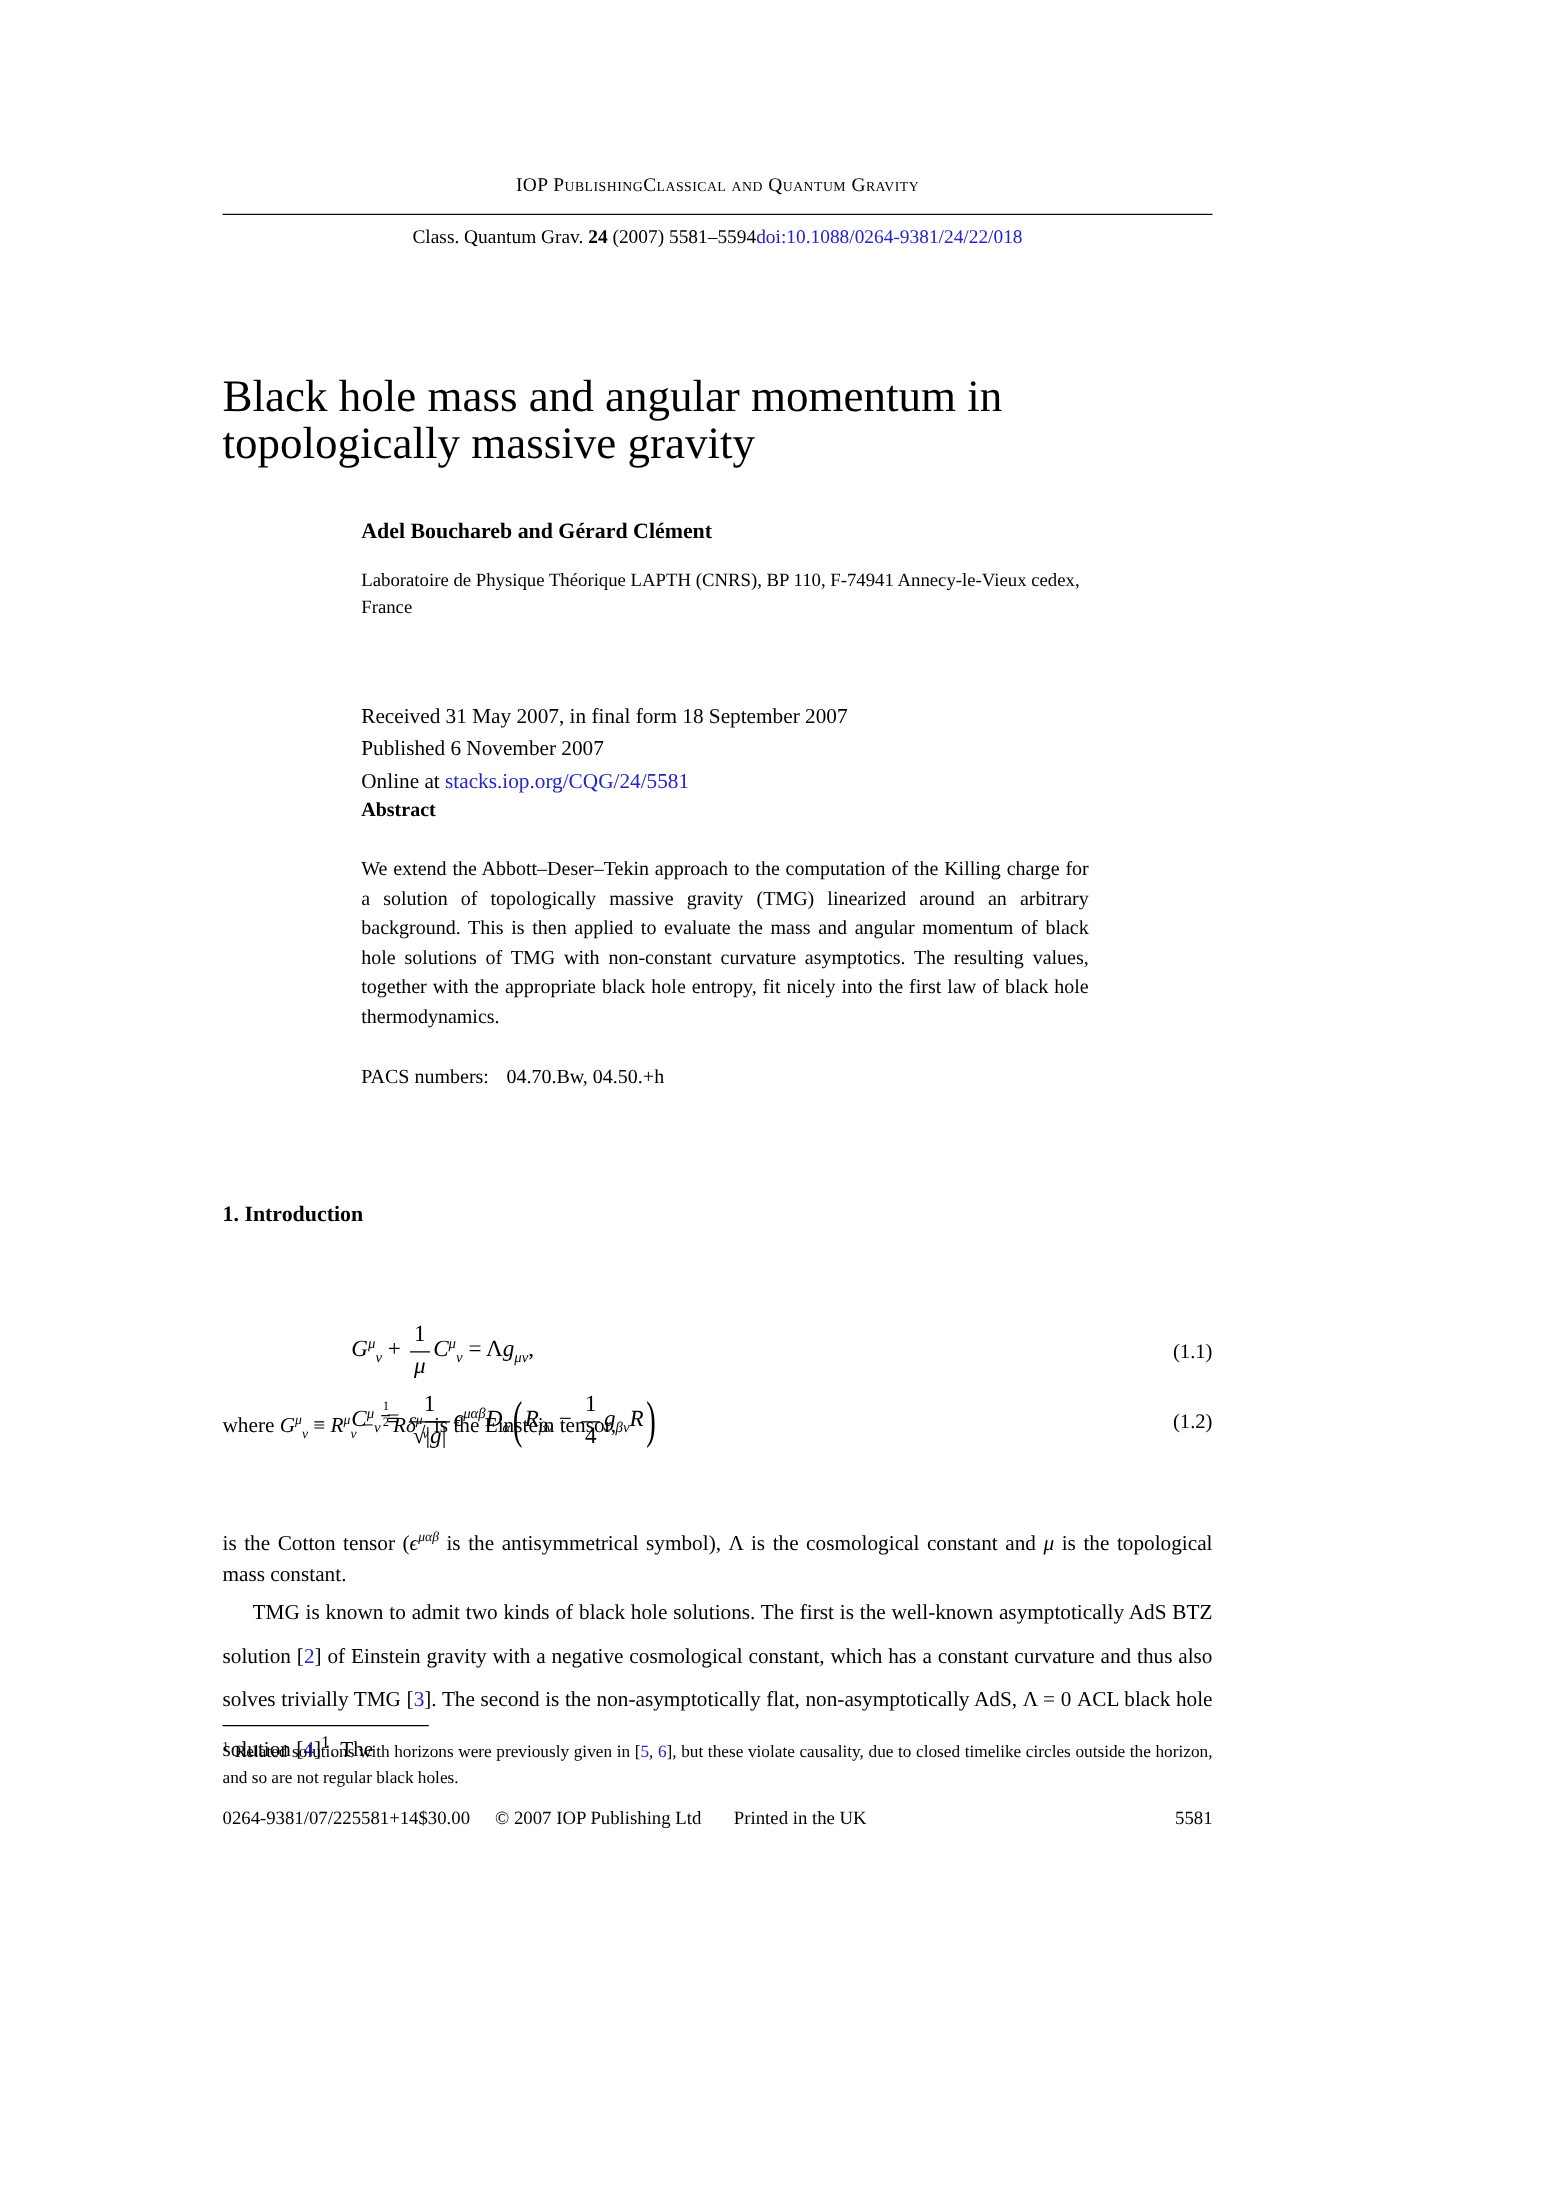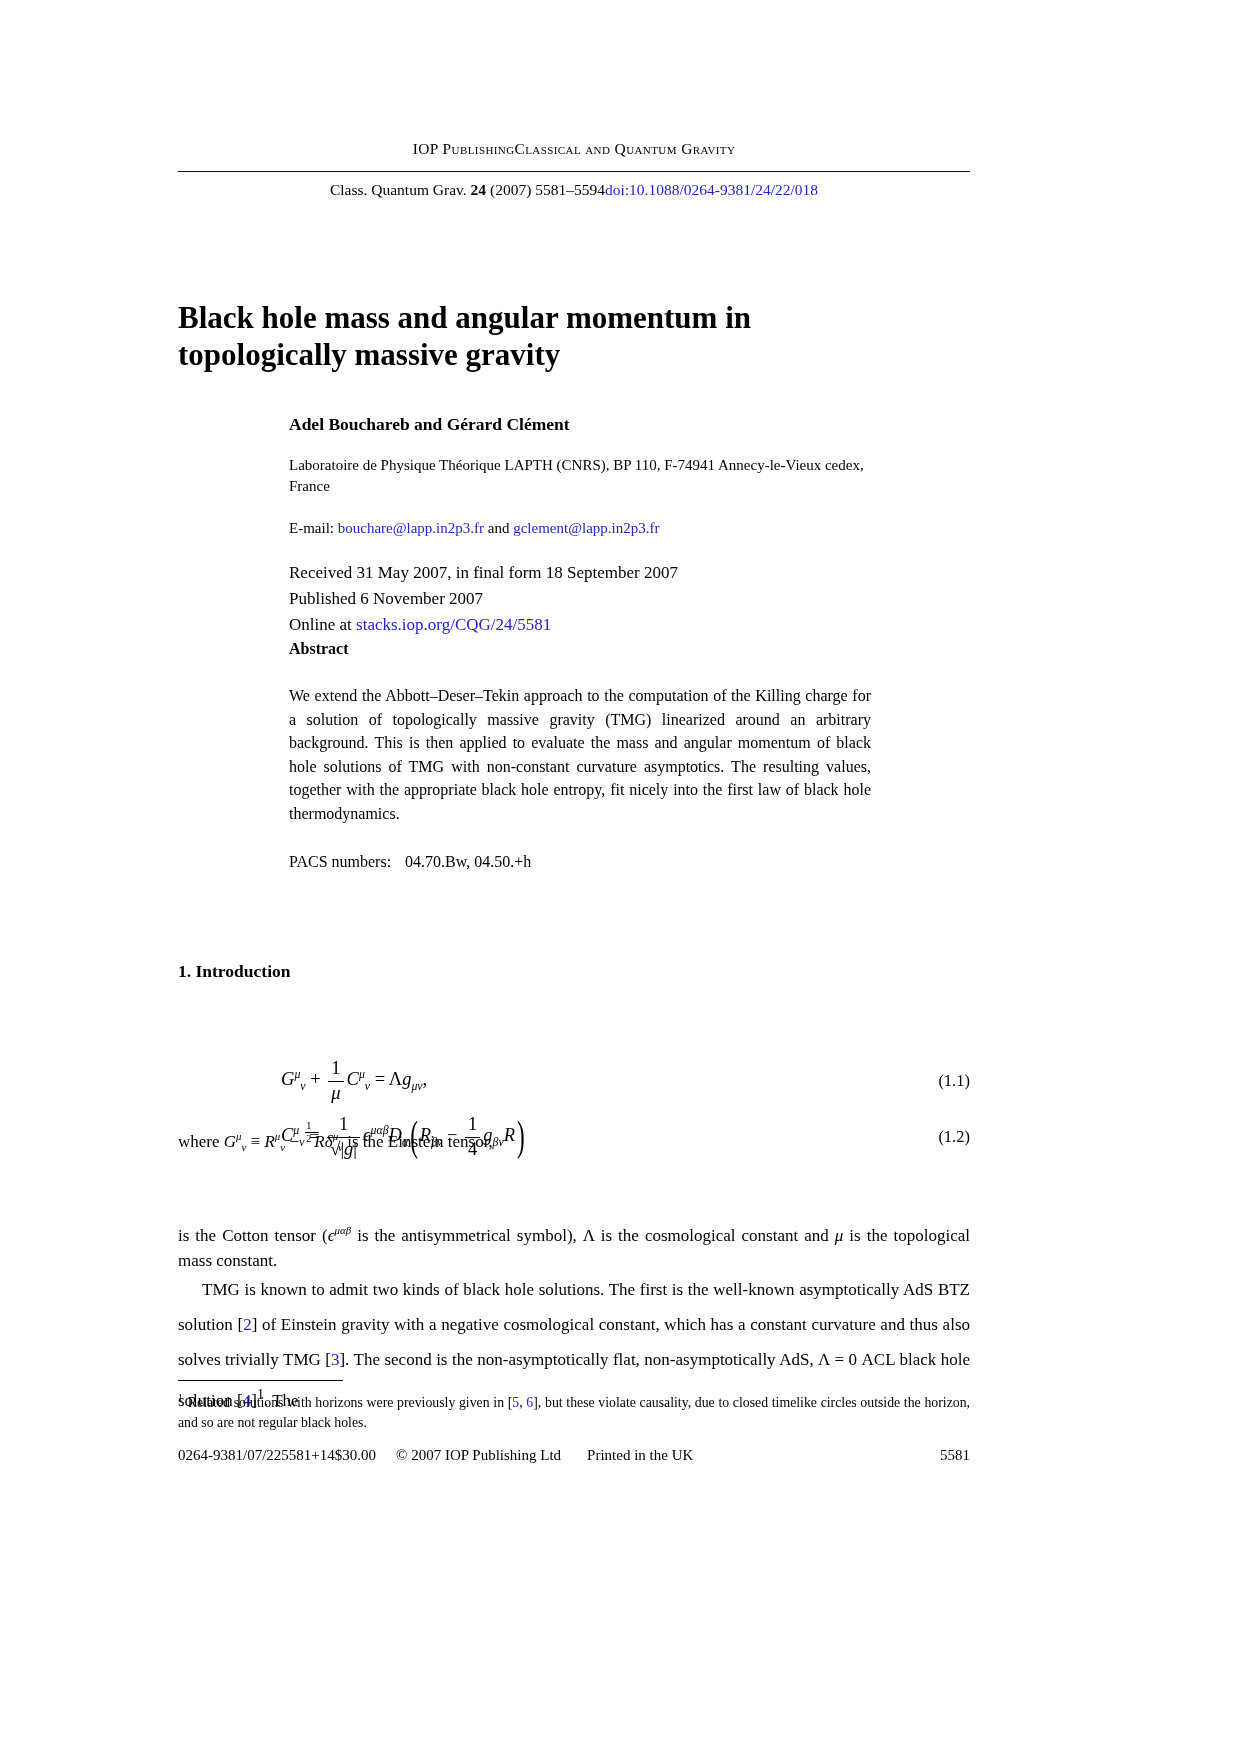--- a/index.html
+++ b/index.html
@@ -11,21 +11,21 @@
 
   
   .hdr-row { display:flex; justify-content:center; align-items:baseline; }
   .hdr1 { top:140px; font-size:15.5px; font-variant:small-caps; letter-spacing:0.4px; }
   .hdr-rule { top:171px; border-top:1.6px solid #111; height:0; }
   .hdr2 { top:181px; font-size:15.5px; }
   .link { color:#2424cc; text-decoration:none; cursor:pointer; }
   .ref  { color:#2424cc; cursor:pointer; }
 
   
-  .title { top:299px; width:700px; font-size:31px; font-weight:700; line-height:37px; }
+  .title { top:299px; width:700px; font-size:36px; font-weight:400; line-height:37px; }
   .inner { left:289px; width:582px; }
   .authors { top:414px; font-size:17.5px; font-weight:700; }
   .affil { top:455px; font-size:15px; line-height:21px; }
   .email { top:520px; font-size:15px; }
   .dates { top:560px; font-size:17px; line-height:26px; }
   .abshead { top:640px; font-size:16px; font-weight:700; }
   .abstext { top:684px; font-size:16px; line-height:23.5px; text-align:justify; }
   .pacs { top:853px; font-size:16px; }
   .pacs .val { margin-left:14px; }
 
@@ -74,26 +74,20 @@
   <div class="abs hdr-row hdr2">
     <span>Class. Quantum Grav. <b>24</b> (2007) 5581–5594</span>
     <span class="link">doi:10.1088/0264-9381/24/22/018</span>
   </div>
 
   <h1 class="abs title" style="margin:0;">Black hole mass and angular momentum in topologically massive gravity</h1>
 
   <div class="abs inner authors">Adel Bouchareb and Gérard Clément</div>
   <div class="abs inner affil">Laboratoire de Physique Théorique LAPTH (CNRS), BP 110, F-74941 Annecy-le-Vieux cedex, France</div>
 
-  <div class="abs inner email">
-    <span>E-mail:</span>
-    <span class="link">bouchare@lapp.in2p3.fr</span>
-    <span>and</span>
-    <span class="link">gclement@lapp.in2p3.fr</span>
-  </div>
 
   <div class="abs inner dates">
     <div>Received 31 May 2007, in final form 18 September 2007</div>
     <div>Published 6 November 2007</div>
     <div>
       <span>Online at</span>
       <span class="link">stacks.iop.org/CQG/24/5581</span>
     </div>
   </div>
 

